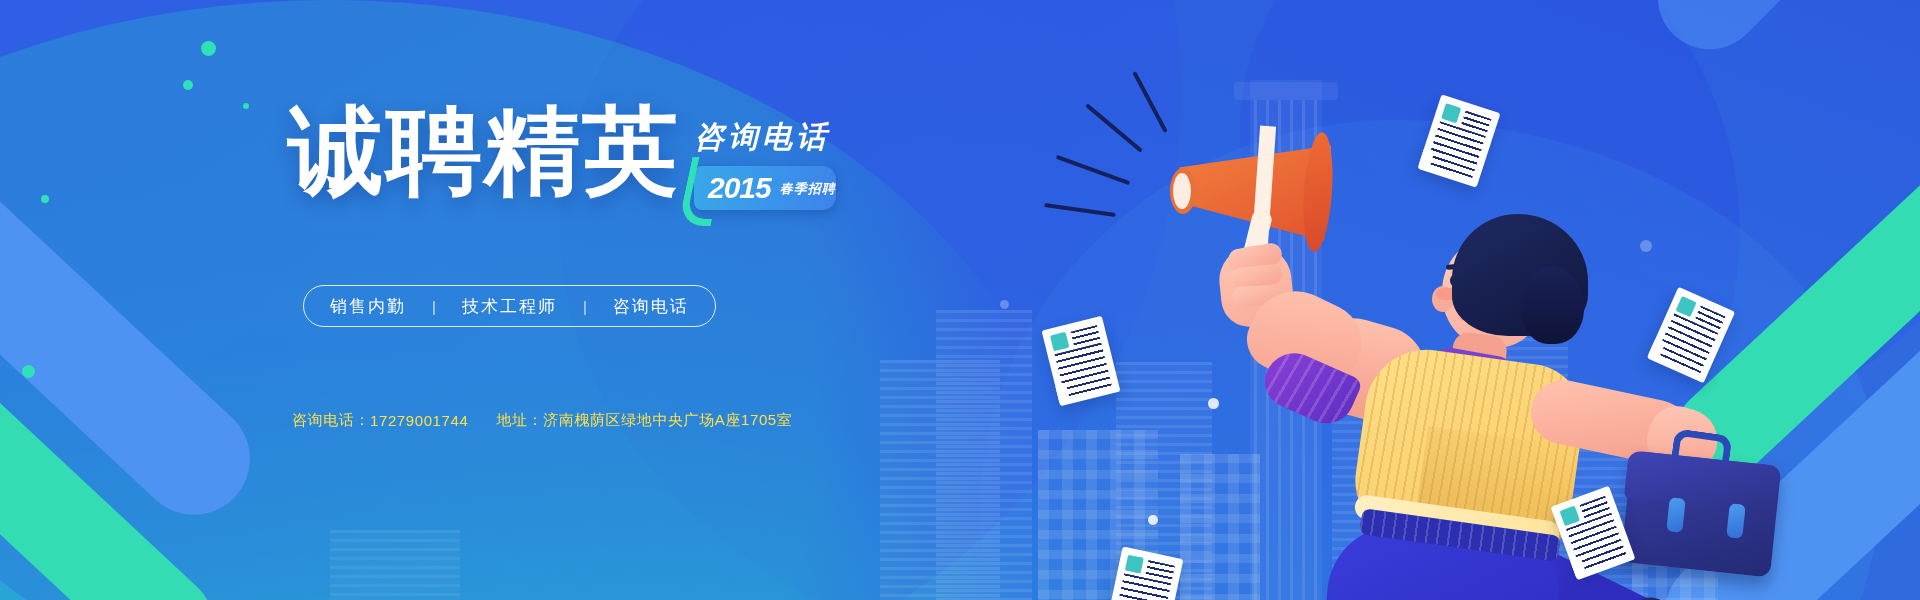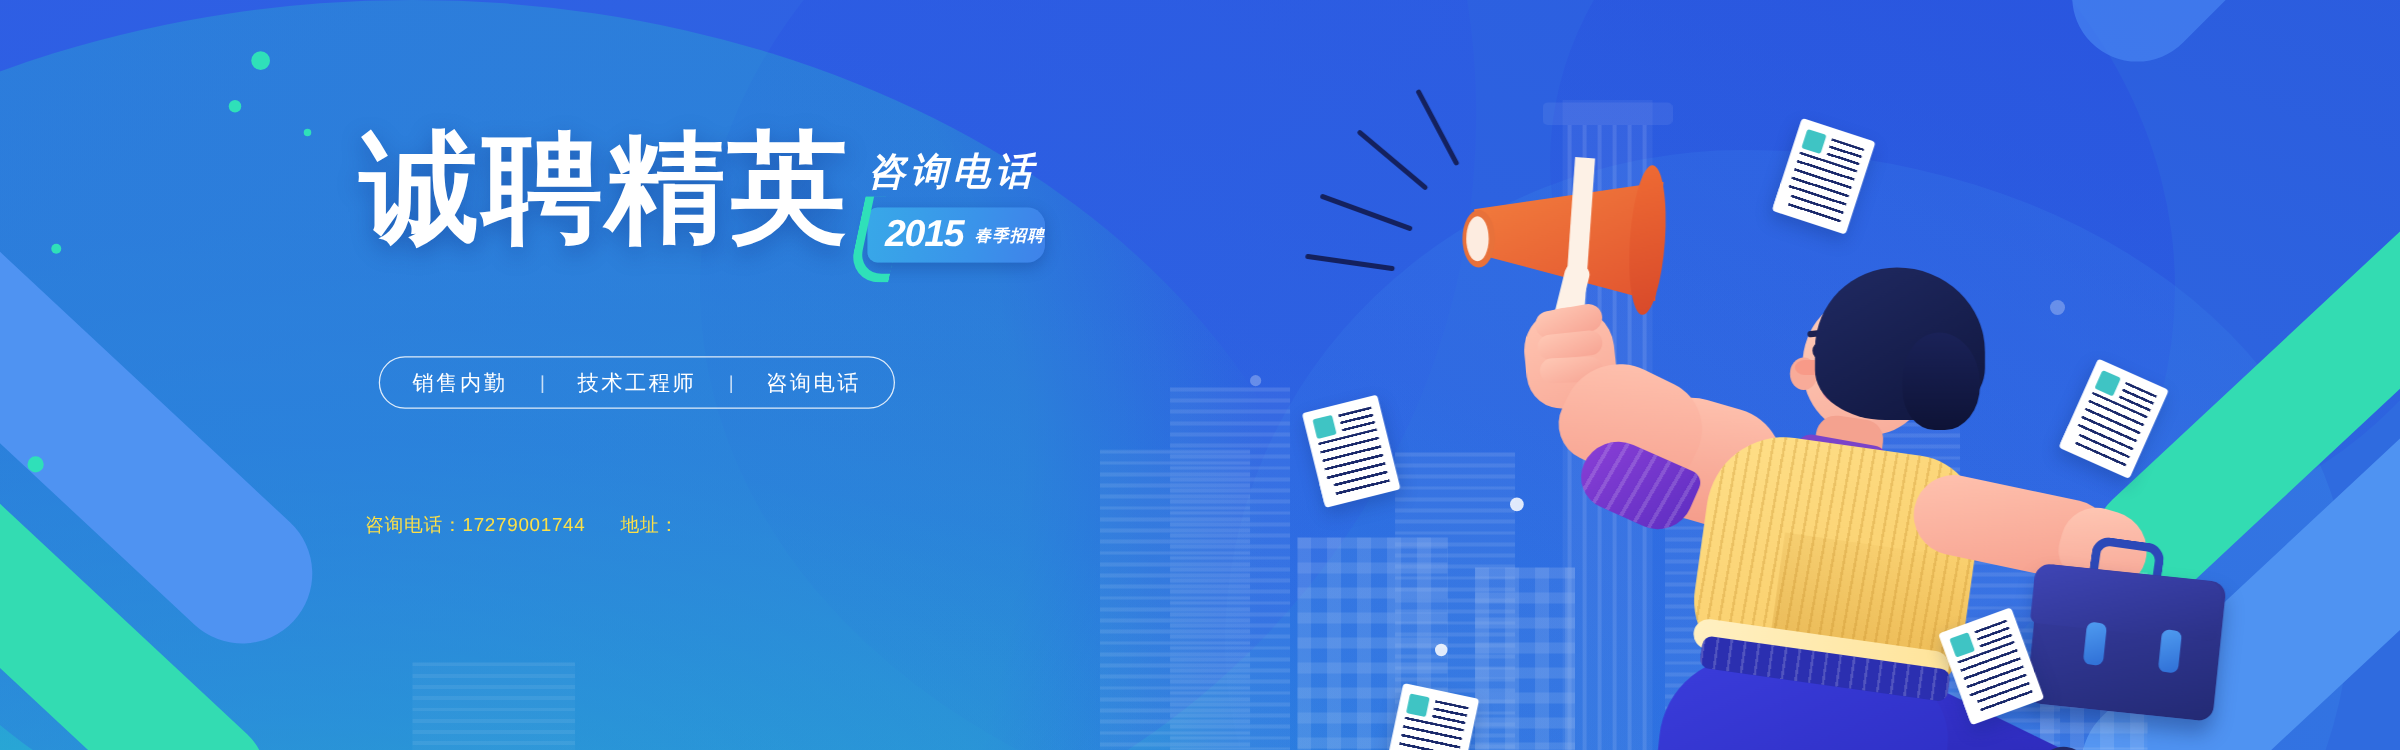--- a/index.html
+++ b/index.html
@@ -543,20 +543,21 @@
       <span class="job">技术工程师</span>
       <span class="job-sep">|</span>
       <span class="job">咨询电话</span>
     </div>
 
     <div class="contact">
       <span>咨询电话：</span>
       <span>17279001744</span>
       <span class="contact-gap"></span>
       <span>地址：</span>
+      <span>济南槐荫区绿地中央广场A座1705室</span>
     </div>
   </div>
 
   <div class="person">
 
     <div class="speed" style="left:18px;top:66px;width:72px;transform:rotate(40deg);"></div>
     <div class="speed" style="left:56px;top:40px;width:68px;transform:rotate(62deg);"></div>
     <div class="speed" style="left:-6px;top:108px;width:78px;transform:rotate(20deg);"></div>
     <div class="speed" style="left:-16px;top:148px;width:72px;transform:rotate(8deg);"></div>
 

